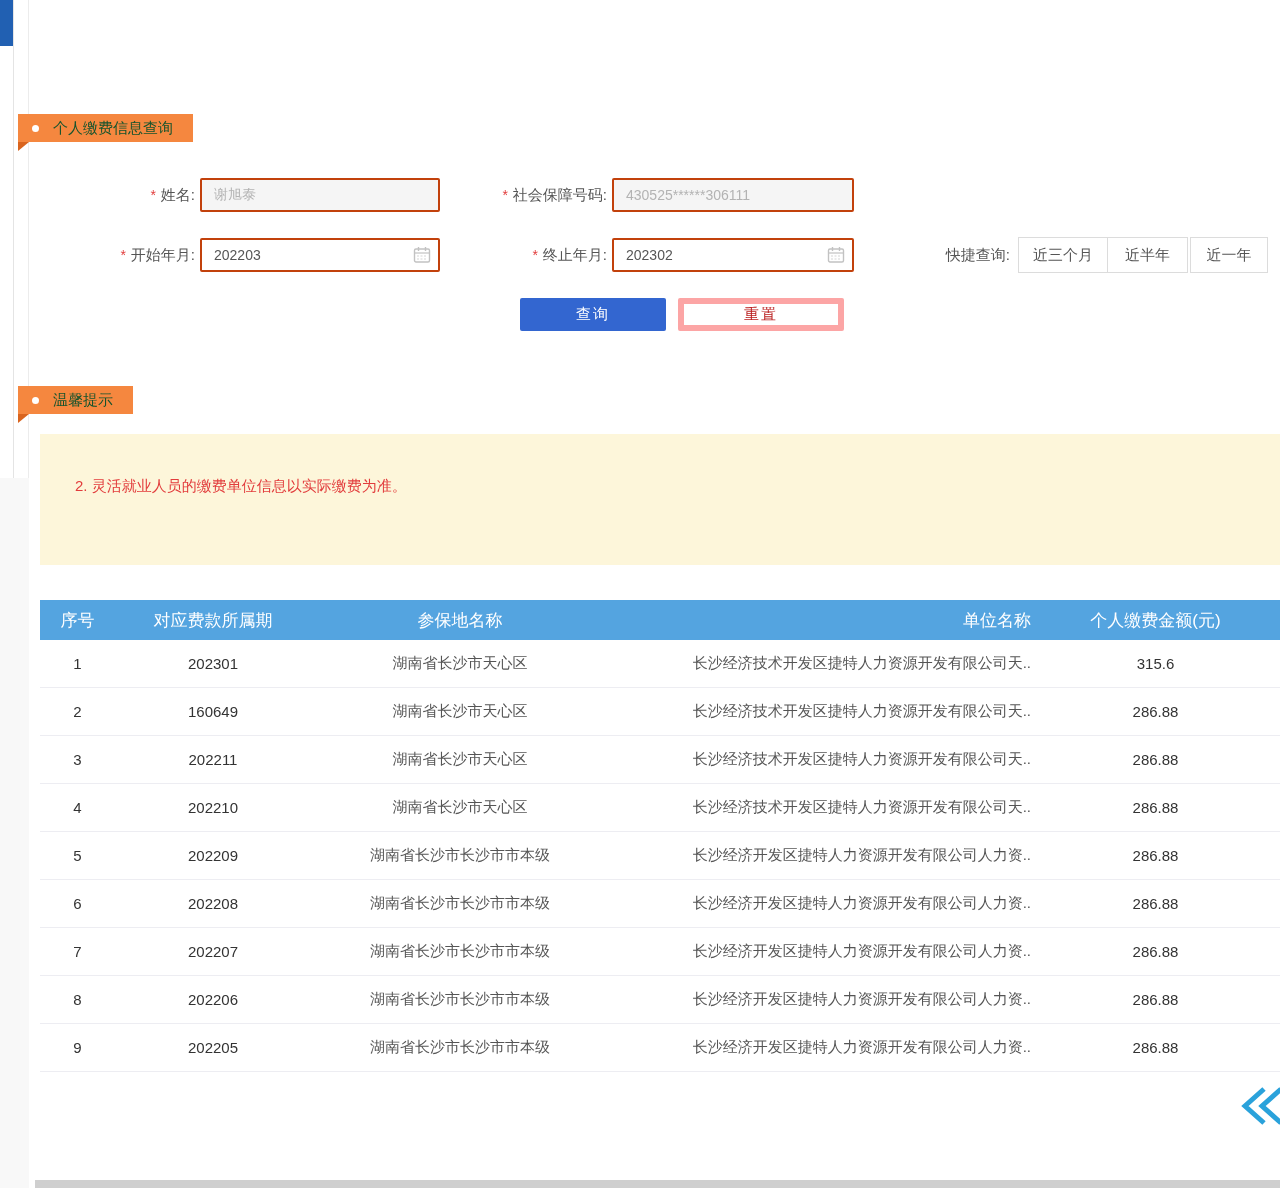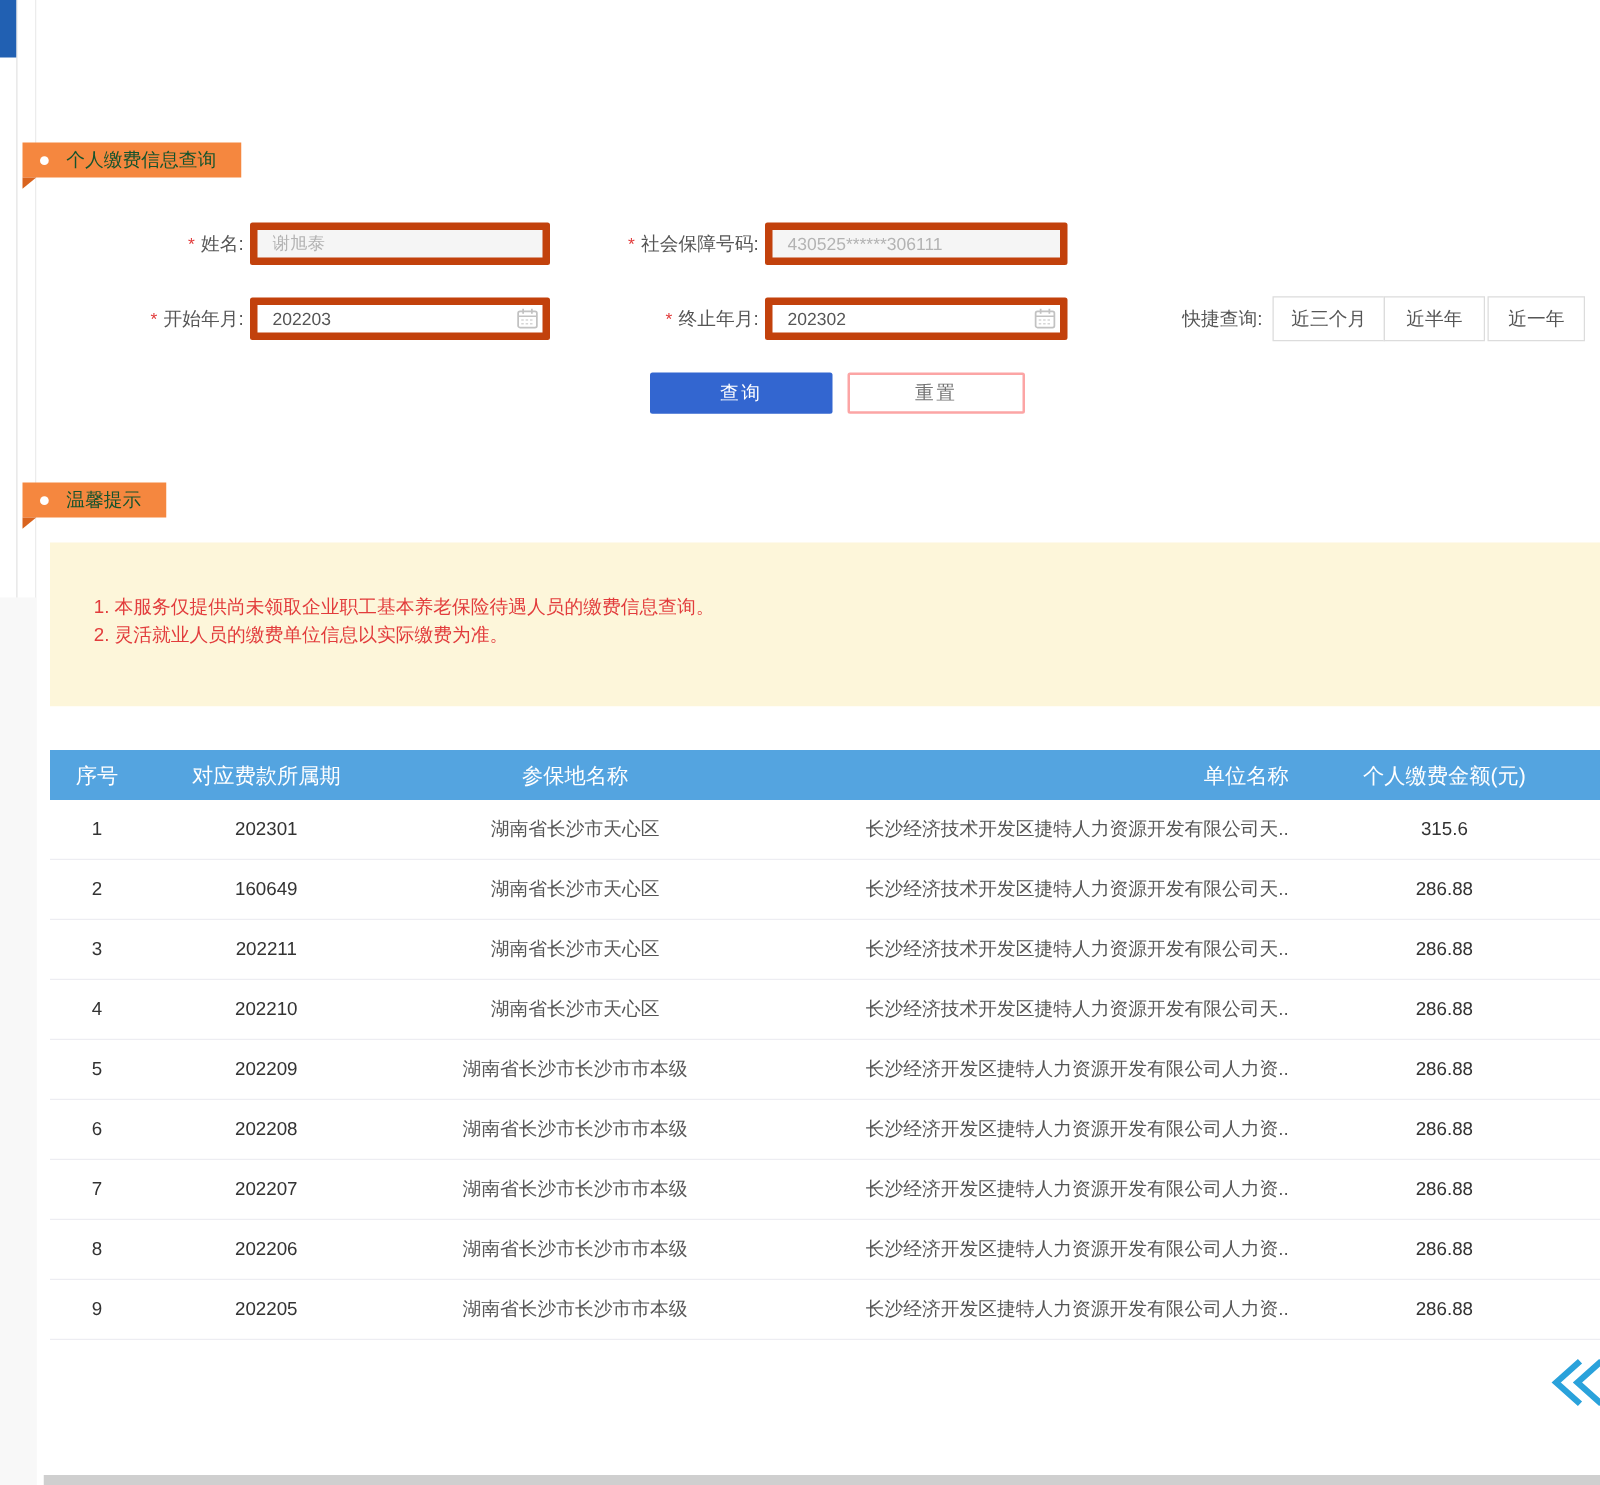--- a/index.html
+++ b/index.html
@@ -29,32 +29,32 @@
   .lbl-ssn   { left:455px; top:178px; width:152px; }
   .lbl-start { left:60px;  top:238px; width:135px; }
   .lbl-end   { left:472px; top:238px; width:135px; }
   .lbl-quick { left:905px; top:238px; width:105px; color:#555; }
 
   .input-wrap { position:absolute; height:34px; }
   .iw-name  { left:200px; top:178px; width:240px; }
   .iw-ssn   { left:612px; top:178px; width:242px; }
   .iw-start { left:200px; top:238px; width:240px; }
   .iw-end   { left:612px; top:238px; width:242px; }
-  .tinput { width:100%; height:34px; border:6px solid #c2410c; border-radius:2px; font-size:14px; padding:0 12px; color:#555; background:#fff; font-family:inherit; outline:none; }
+  .tinput { width:100%; height:34px; border:2px solid #c2410c; border-radius:2px; font-size:14px; padding:0 12px; color:#555; background:#fff; font-family:inherit; outline:none; }
   .tinput.disabled { background:#f5f5f5; color:#b3b3b3; }
   .cal-icon { position:absolute; right:9px; top:8px; width:18px; height:18px; }
 
   .qbtn { position:absolute; top:237px; height:36px; background:#fff; border:1px solid #dcdcdc; font-size:15px; color:#555; display:flex; align-items:center; justify-content:center; cursor:pointer; font-family:inherit; }
   .qbtn-1 { left:1018px; width:90px; }
   .qbtn-2 { left:1107px; width:81px; }
   .qbtn-3 { left:1190px; width:78px; }
 
   .btn { position:absolute; top:298px; height:33px; font-size:15px; border-radius:2px; cursor:pointer; font-family:inherit; letter-spacing:2px; }
   .btn-primary { left:520px; width:146px; background:#3366d0; color:#fff; border:none; }
-  .btn-plain   { left:678px; width:142px; background:#fff; color:#737373; border:2px solid #fca5a5; }
+  .btn-plain   { left:678px; width:166px; background:#fff; color:#b91c1c; border:6px solid #fca5a5; }
 
   
   .notice { position:absolute; left:40px; top:434px; width:1240px; height:131px; background:#fdf6da; padding:40px 35px 0; }
   .notice-line { font-size:15px; color:#e23c3c; line-height:23px; }
 
   
   .table { position:absolute; left:40px; top:600px; width:1240px; }
   .thead { display:flex; align-items:center; height:40px; background:#54a4e0; color:#fff; font-size:17px; }
   .trow  { display:flex; align-items:center; height:48px; background:#fff; border-bottom:1px solid #ededf2; font-size:15px; }
   .c1 { width:75px;  text-align:center; flex:none; }
@@ -143,21 +143,20 @@
   <button class="btn btn-primary">查询</button>
   <button class="btn btn-plain">重置</button>
 
   <div class="badge badge-tips">
     <span class="dot"></span>
     <span>温馨提示</span>
     <span class="fold"></span>
   </div>
 
   <div class="notice">
-    <div class="notice-line">1. 本服务仅提供尚未领取企业职工基本养老保险待遇人员的缴费信息查询。</div>
     <div class="notice-line">2. 灵活就业人员的缴费单位信息以实际缴费为准。</div>
   </div>
 
   <div class="table">
     <div class="thead">
       <div class="c1">序号</div>
       <div class="c2">对应费款所属期</div>
       <div class="c3">参保地名称</div>
       <div class="c4">单位名称</div>
       <div class="c5">个人缴费金额(元)</div>

